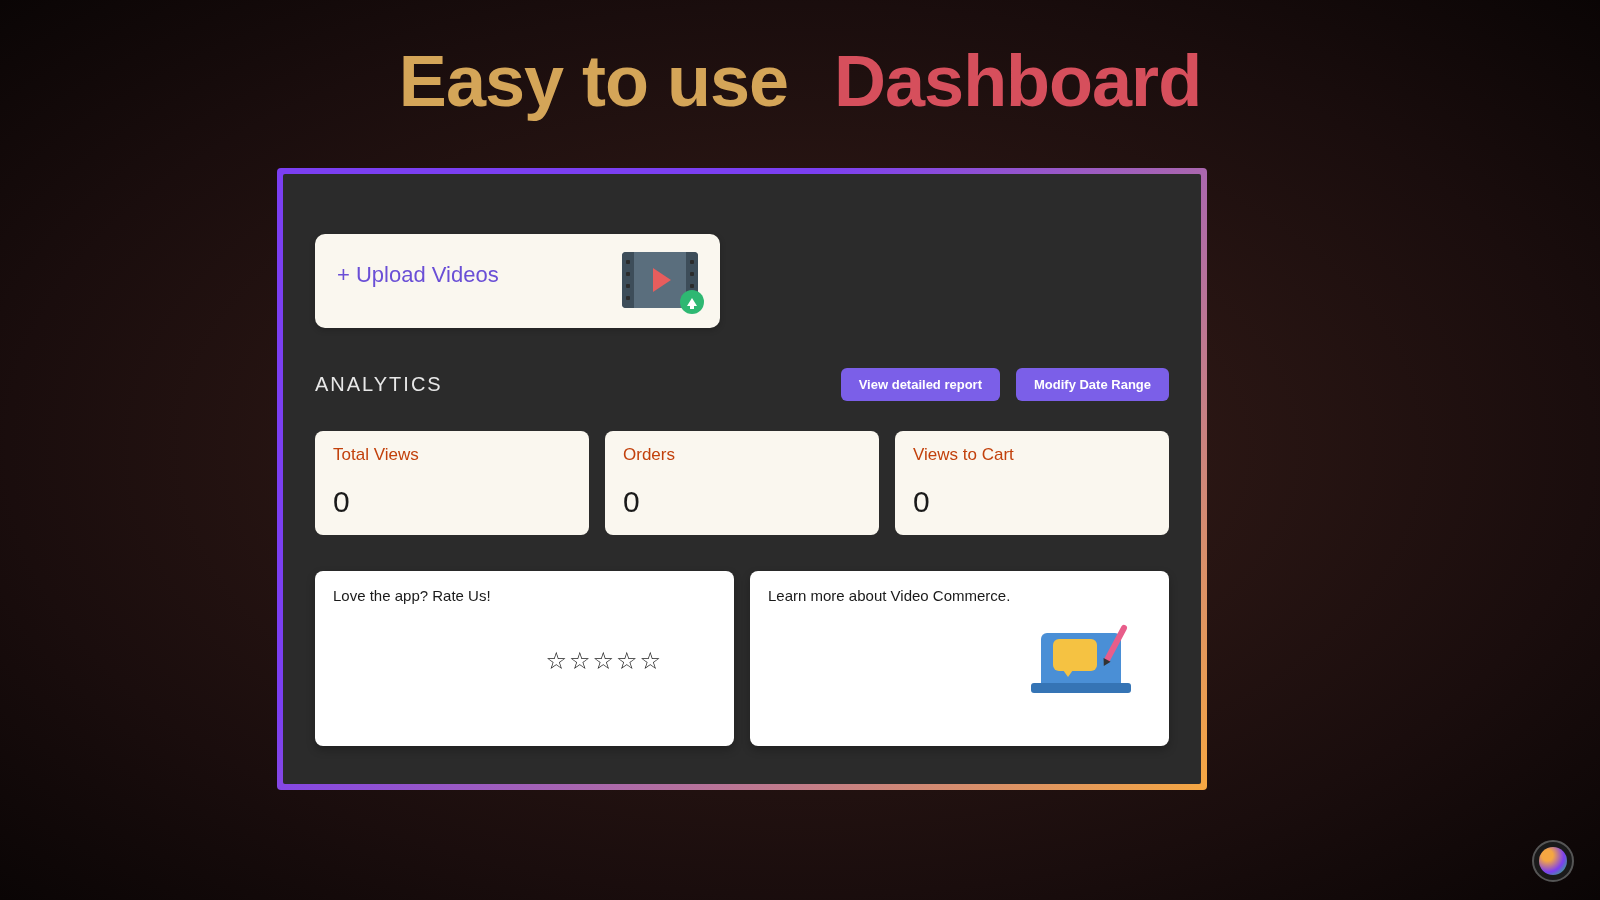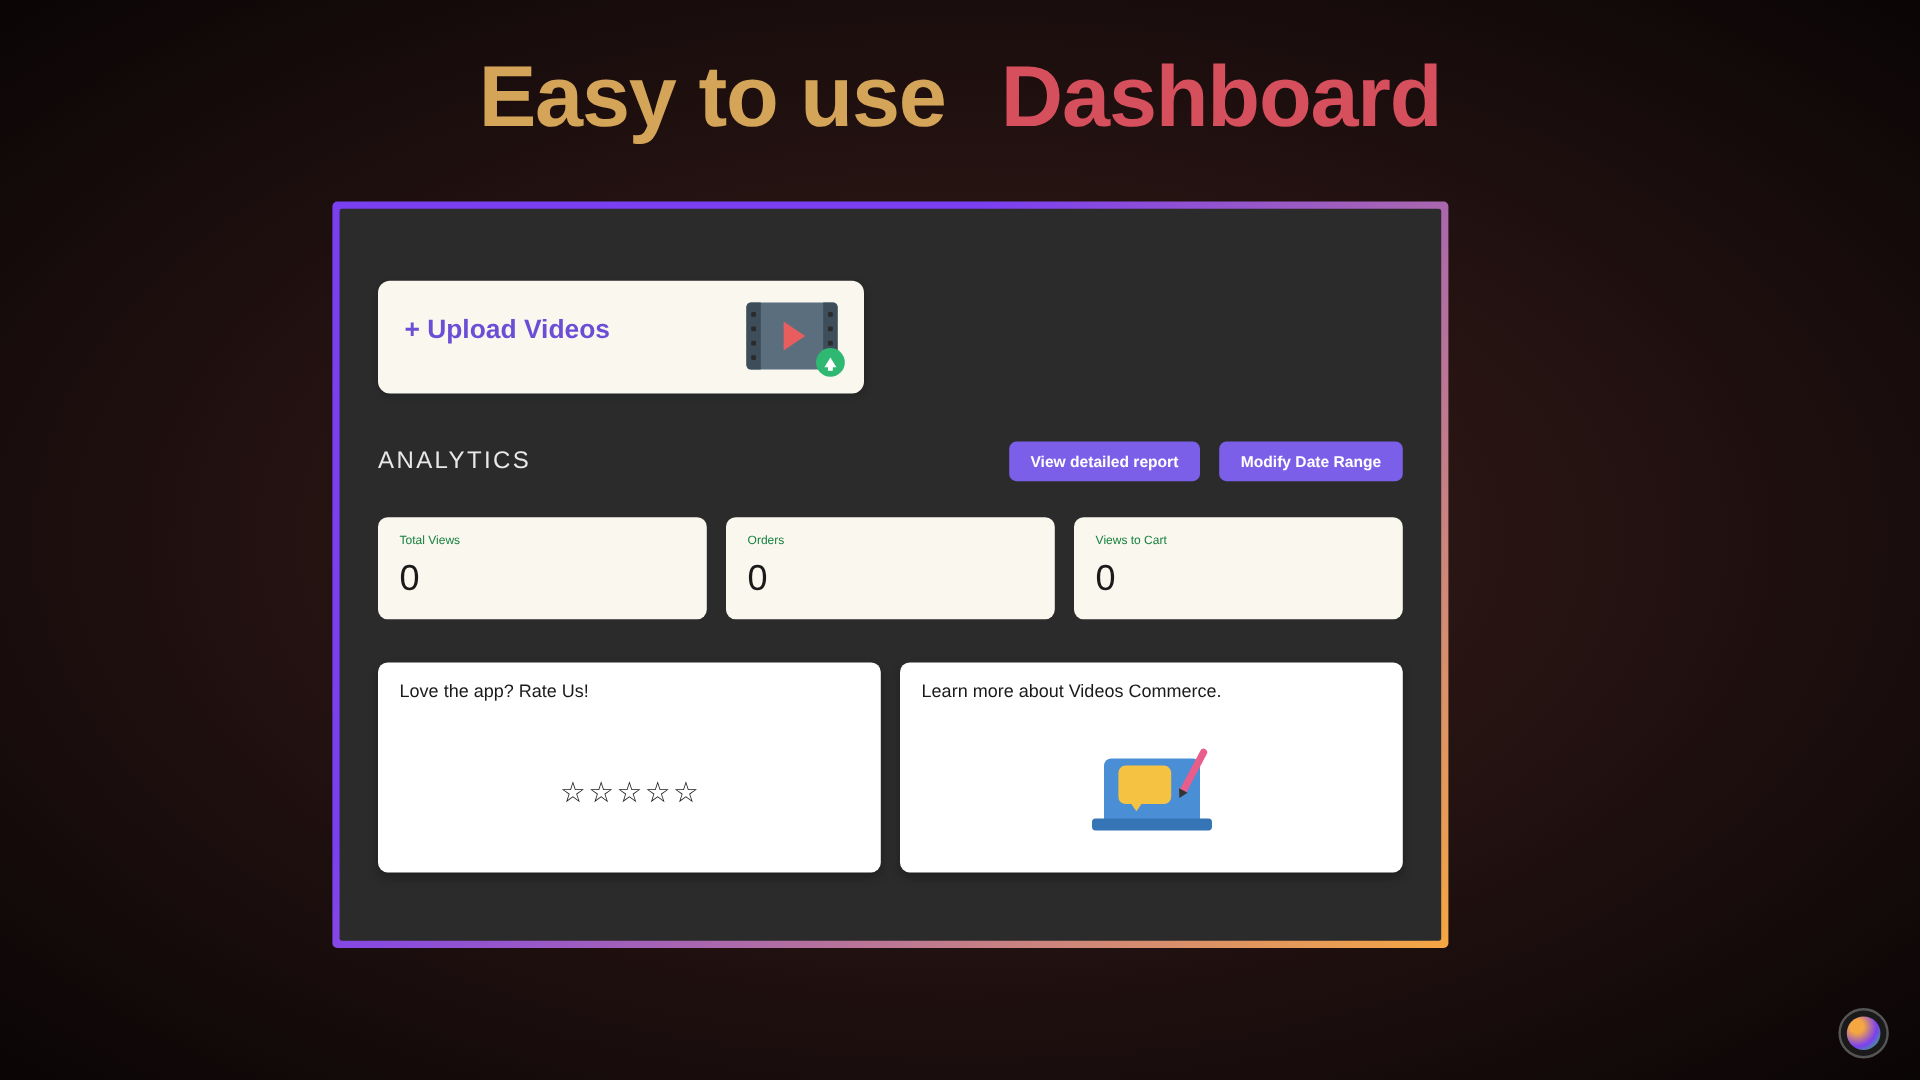--- a/index.html
+++ b/index.html
@@ -45,21 +45,21 @@
   padding: 18px 22px 20px 22px;
   display: flex;
   justify-content: space-between;
   align-items: center;
   box-shadow: 0 2px 6px rgba(0,0,0,0.2);
 }
 .upload-left { flex: 1; padding-right: 12px; }
 .upload-title {
   color: #6a4fd6;
   font-size: 22px;
-  font-weight: 700;
+  font-weight: 400;
   margin-bottom: 10px;
 }
 .upload-desc {
   color: #333;
   font-size: 12px;
   line-height: 1.5;
 }
 .upload-icon {
   width: 76px;
   height: 56px;
@@ -153,42 +153,42 @@
   gap: 16px;
   margin-bottom: 36px;
 }
 .stat-card {
   flex: 1;
   background: #faf7ef;
   border-radius: 8px;
   padding: 14px 18px 16px 18px;
 }
 .stat-label {
-  color: #15803d;
-  font-size: 10px;
-  margin-bottom: 10px;
+  color: #c2410c;
+  font-size: 17px;
+  margin-bottom: 20px;
 }
 .stat-value {
   color: #1a1a1a;
   font-size: 30px;
   font-weight: 500;
 }
 .info-row {
   display: flex;
   gap: 16px;
 }
 .info-card {
   flex: 1;
   background: #fff;
   border-radius: 8px;
   padding: 16px 18px 12px 18px;
   height: 175px;
   box-shadow: 0 4px 8px rgba(0,0,0,0.25);
   display: flex;
-  flex-direction: column;
+  flex-direction: row;
 }
 .info-title {
   color: #1a1a1a;
   font-size: 15px;
   margin-bottom: 20px;
 }
 .info-body {
   flex: 1;
   display: flex;
   align-items: center;
@@ -425,21 +425,21 @@
             <span class="star">☆</span>
             <span class="star">☆</span>
             <span class="star">☆</span>
             <span class="star">☆</span>
           </div>
         </div>
       </div>
 
 
       <div class="info-card">
-        <div class="info-title">Learn more about Videos Commerce.</div>
+        <div class="info-title">Learn more about Video Commerce.</div>
         <div class="info-body">
           <div class="learn-illustration">
             <div class="laptop2-screen"></div>
             <div class="speech-yellow"></div>
             <div class="pencil"></div>
             <div class="laptop2-base"></div>
           </div>
         </div>
       </div>
     </div>

